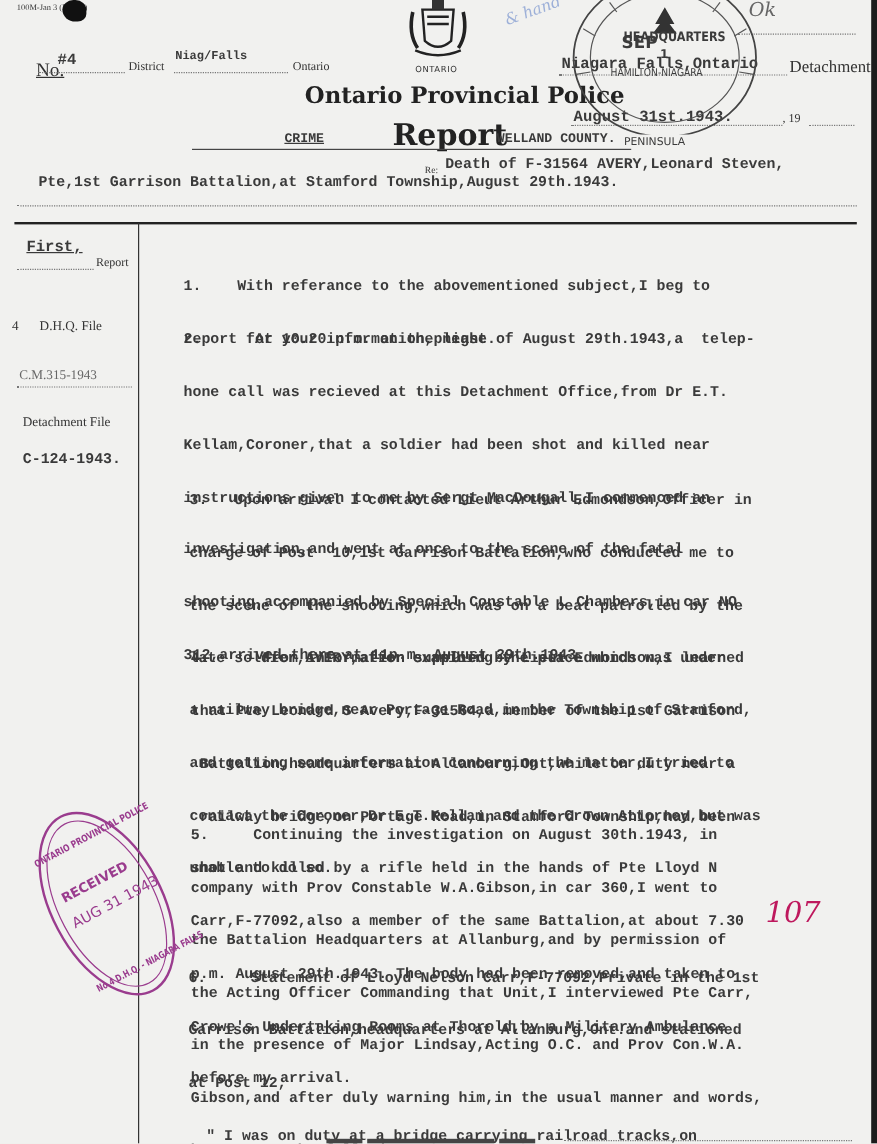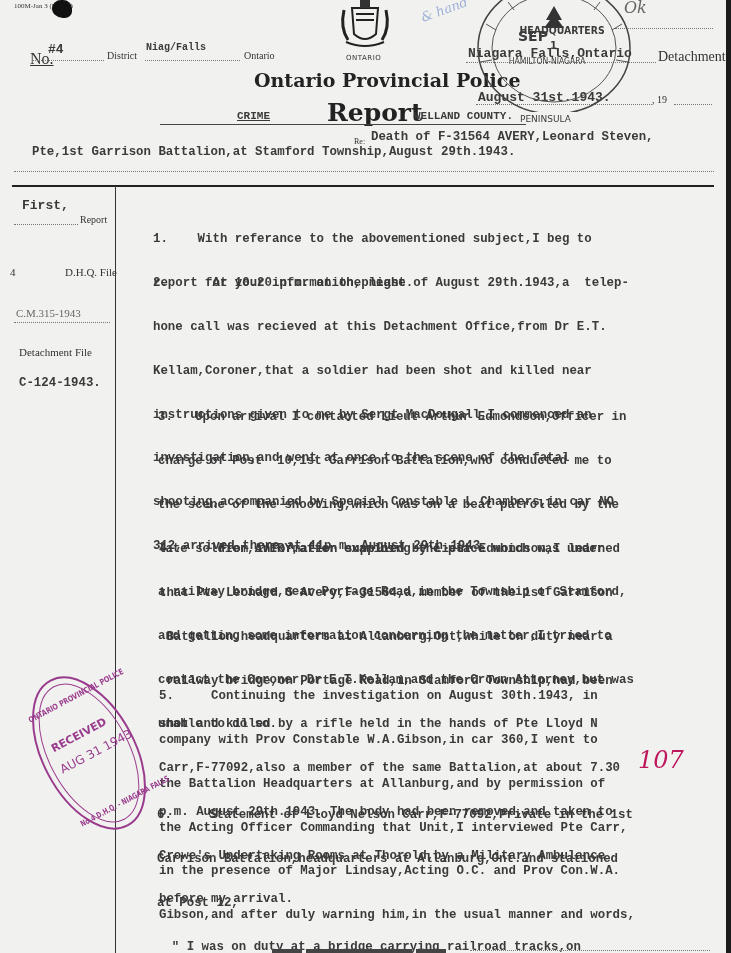--- a/index.html
+++ b/index.html
@@ -94,26 +94,26 @@
   </div>
 
   <div class="abs serif" style="left:354px;top:137px;font-size:8px;">Re:</div>
   <div class="abs type" style="left:371px;top:130px;font-size:12.4px;">Death of F-31564 AVERY,Leonard Steven,</div>
   <div class="abs type" style="left:32px;top:145px;font-size:12.4px;">Pte,1st Garrison Battalion,at Stamford Township,August 29th.1943.</div>
   <div class="abs dots" style="left:14px;top:171px;width:700px;"></div>
 
   <div class="hr-thick" style="top:185px;"></div>
   <div class="vline"></div>
 
-  <div class="abs type" style="left:22px;top:198px;font-size:13px;">First,</div>
+  <div class="abs type" style="left:22px;top:198px;font-size:13px;text-decoration:underline;">First,</div>
   <div class="abs dots" style="left:14px;top:224px;width:64px;"></div>
   <div class="abs serif side-label" style="left:80px;top:214px;font-size:10px;">Report</div>
 
   <div class="abs serif side-label" style="left:10px;top:266px;">4</div>
-  <div class="abs serif side-label" style="left:33px;top:266px;margin-left:32px;">D.H.Q. File</div>
+  <div class="abs serif side-label" style="left:33px;top:266px;">D.H.Q. File</div>
   <div class="abs serif" style="left:16px;top:307px;font-size:11px;color:#666;">C.M.315-1943</div>
   <div class="abs dots" style="left:14px;top:322px;width:96px;"></div>
   <div class="abs serif side-label" style="left:19px;top:346px;">Detachment File</div>
   <div class="abs type" style="left:19px;top:376px;font-size:12.4px;">C-124-1943.</div>
 
   <div class="para type" style="top:203px;">
     <div>1.    With referance to the abovementioned subject,I beg to</div>
     <div>report for your information,please.</div>
   </div>
   <div class="para type" style="top:247px;">

